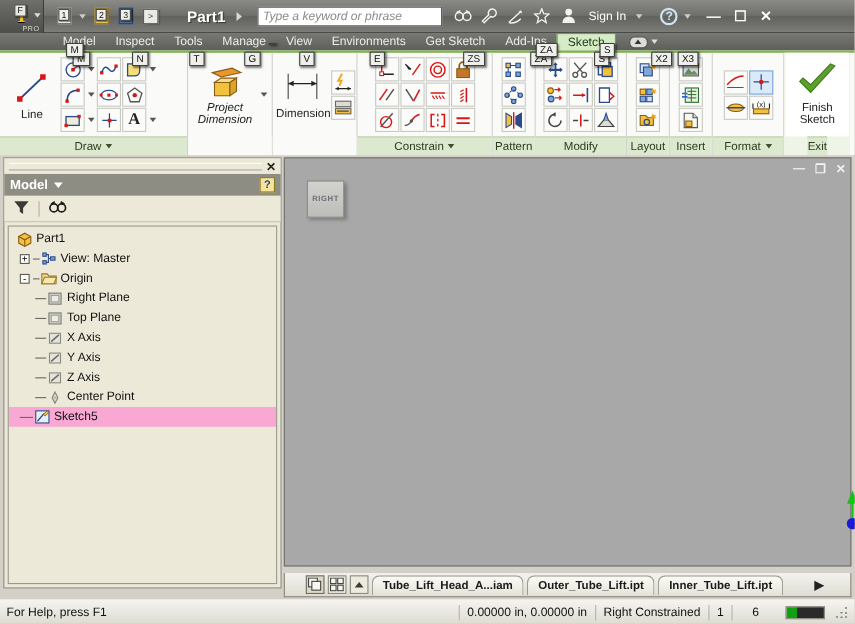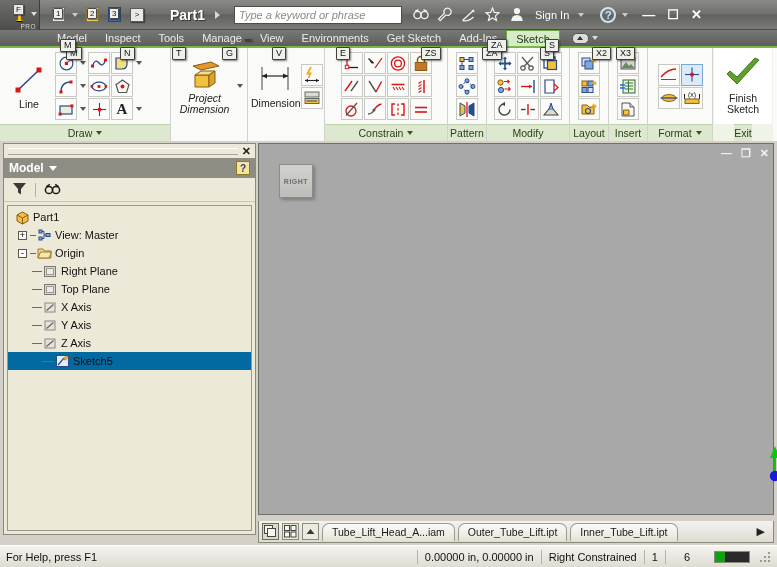--- a/index.html
+++ b/index.html
@@ -212,21 +212,21 @@
   }
   .br-tools {
     height:24px; background:#ece9d8; display:flex; align-items:center;
     gap:8px; padding:0 8px; border-bottom:1px solid #c9c6b4;
   }
   .br-tree {
     flex:1; margin:3px; background:#ece9d8; border:1px solid #9a998e;
     overflow:hidden; padding-top:2px;
   }
   .node { display:flex; align-items:center; height:18px; font-size:11px; color:#111; white-space:nowrap; }
-  .node.sel { background:#0369a1;padding-left:24px; }
+  .node.sel { background:#f9a8d4; }
   .ind { display:inline-block; }
   .pm {
     width:9px;height:9px;border:1px solid #5a5a52;background:#fcfcf8;
     font-size:9px; line-height:7px; text-align:center; color:#000;
     margin-right:3px; flex:0 0 auto;
   }
   .ni { width:16px; height:16px; margin-right:3px; flex:0 0 auto;
         display:flex;align-items:center;justify-content:center; }
 
   
@@ -245,21 +245,21 @@
     display:flex; align-items:center; justify-content:center;
     font-size:7px; color:#6d6d74; letter-spacing:.5px; font-weight:bold;
   }
   .origin-mark { position:absolute; left:505px; top:300px; width:42px; height:42px; }
 
   
   .doctabs {
     position:absolute; left:258px; top:521px; width:516px; height:22px;
     background:linear-gradient(to bottom,#f3f2ee,#dedcd2);
     border:1px solid #8a897e; border-top:none;
-    display:flex; align-items:center; padding:0 3px; gap:3px;
+    display:flex; align-items:center; padding:0 19px; gap:3px;font-weight:bold;
   }
   .dt-ic {
     width:17px;height:17px;border:1px solid #8b8a80;background:#eceadd;
     display:flex;align-items:center;justify-content:center;
   }
   .dt-ic.pressed { background:#dcd9c6; border-color:#6e6d64; }
   .dtab {
     height:18px; padding:0 9px; background:linear-gradient(to bottom,#fbfaf6,#e6e4d8);
     border:1px solid #9b9a8f; border-bottom:none;
     border-radius:7px 7px 0 0; font-size:10.5px; color:#1a1a1a;
@@ -1013,20 +1013,31 @@
         <span class="ind" style="width:24px;"></span>
         <span style="width:10px;border-top:1px solid #6a6a62;height:1px;"></span>
         <span class="ni">
           <svg width="14" height="13" viewBox="0 0 14 13">
               <rect x="2" y="2" width="10" height="9" fill="#e4e4dc" stroke="#8a8a82"></rect>
               <line x1="3.5" y1="9.5" x2="10.5" y2="3.5" stroke="#6a6a62" stroke-width="1.4"></line>
             </svg>
         </span>
         <span>Z Axis</span>
       </div>
+      <div class="node">
+        <span class="ind" style="width:24px;"></span>
+        <span style="width:10px;border-top:1px solid #6a6a62;height:1px;"></span>
+        <span class="ni">
+          <svg width="14" height="13" viewBox="0 0 14 13">
+              <path d="M7 1.5 L9.6 6.5 L7 11.5 L4.4 6.5 Z" fill="none" stroke="#8a8a82" stroke-width="1.1"></path>
+              <circle cx="7" cy="6.5" r="1.6" fill="#bdbdb4"></circle>
+            </svg>
+        </span>
+        <span>Center Point</span>
+      </div>
 
       <div class="node sel">
         <span class="ind" style="width:10px;"></span>
         <span style="width:12px;border-top:1px solid #6a6a62;height:1px;"></span>
         <span class="ni">
           <svg width="15" height="14" viewBox="0 0 15 14">
               <rect x="1.5" y="1.5" width="12" height="11" fill="#e8eef7" stroke="#2b4a8b"></rect>
               <path d="M3 11 L9 4" stroke="#2b4a8b" stroke-width="1.2"></path>
               <path d="M8.5 4.5 L12 1.5 L13.4 3 L10 6.2 Z" fill="#f2c23e" stroke="#8a5b12" stroke-width="0.8"></path>
             </svg>

